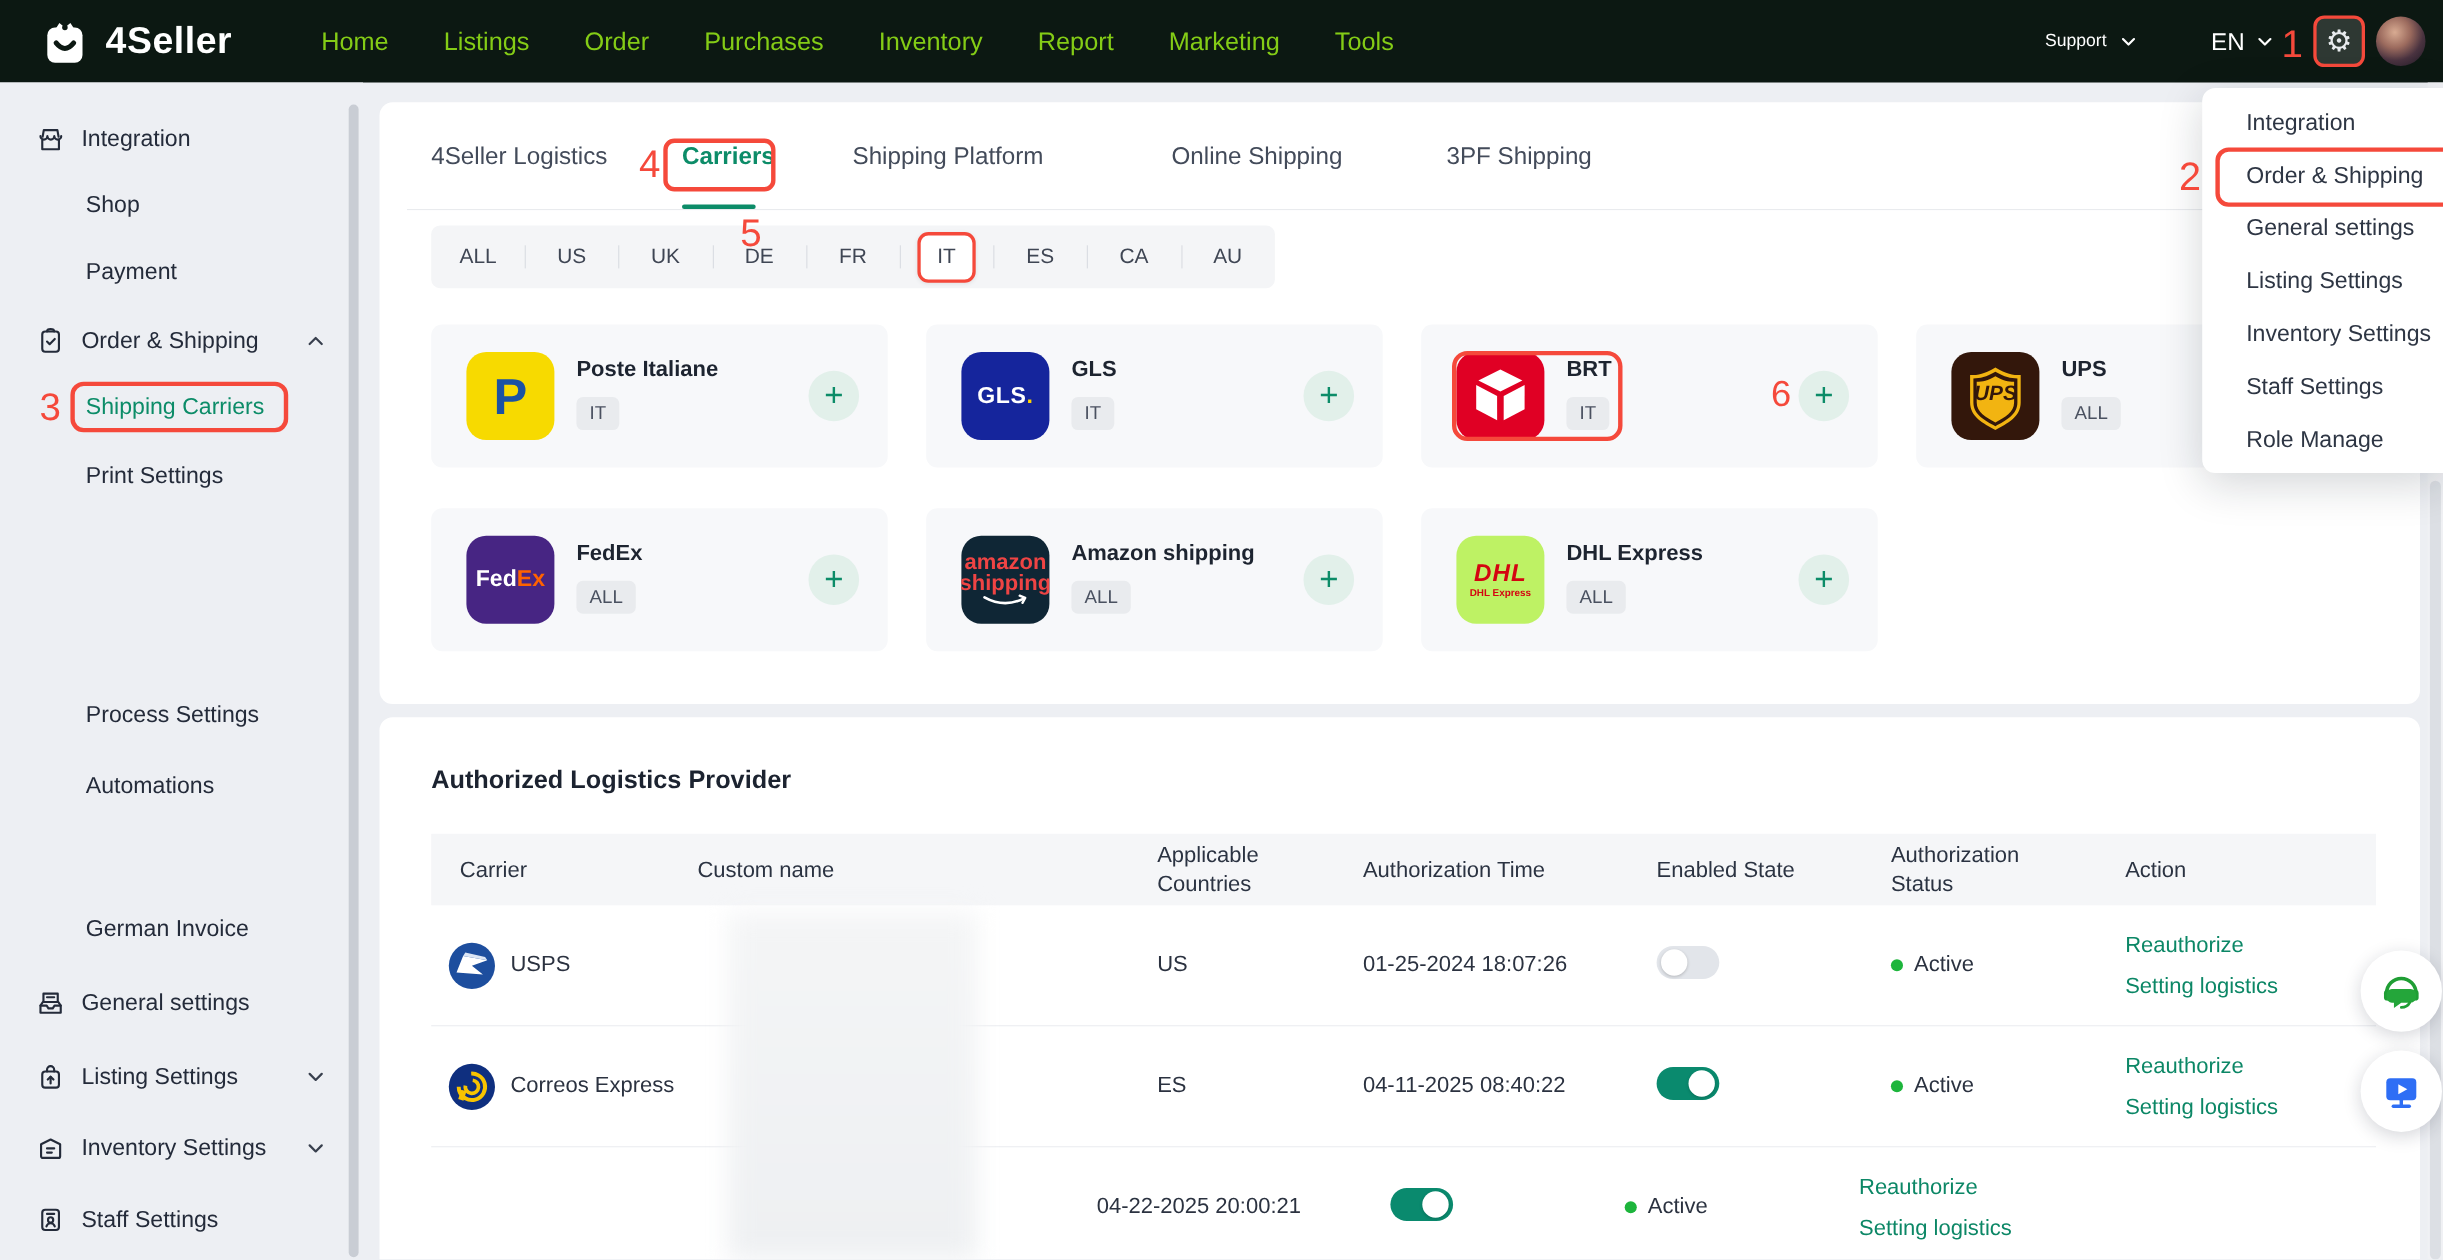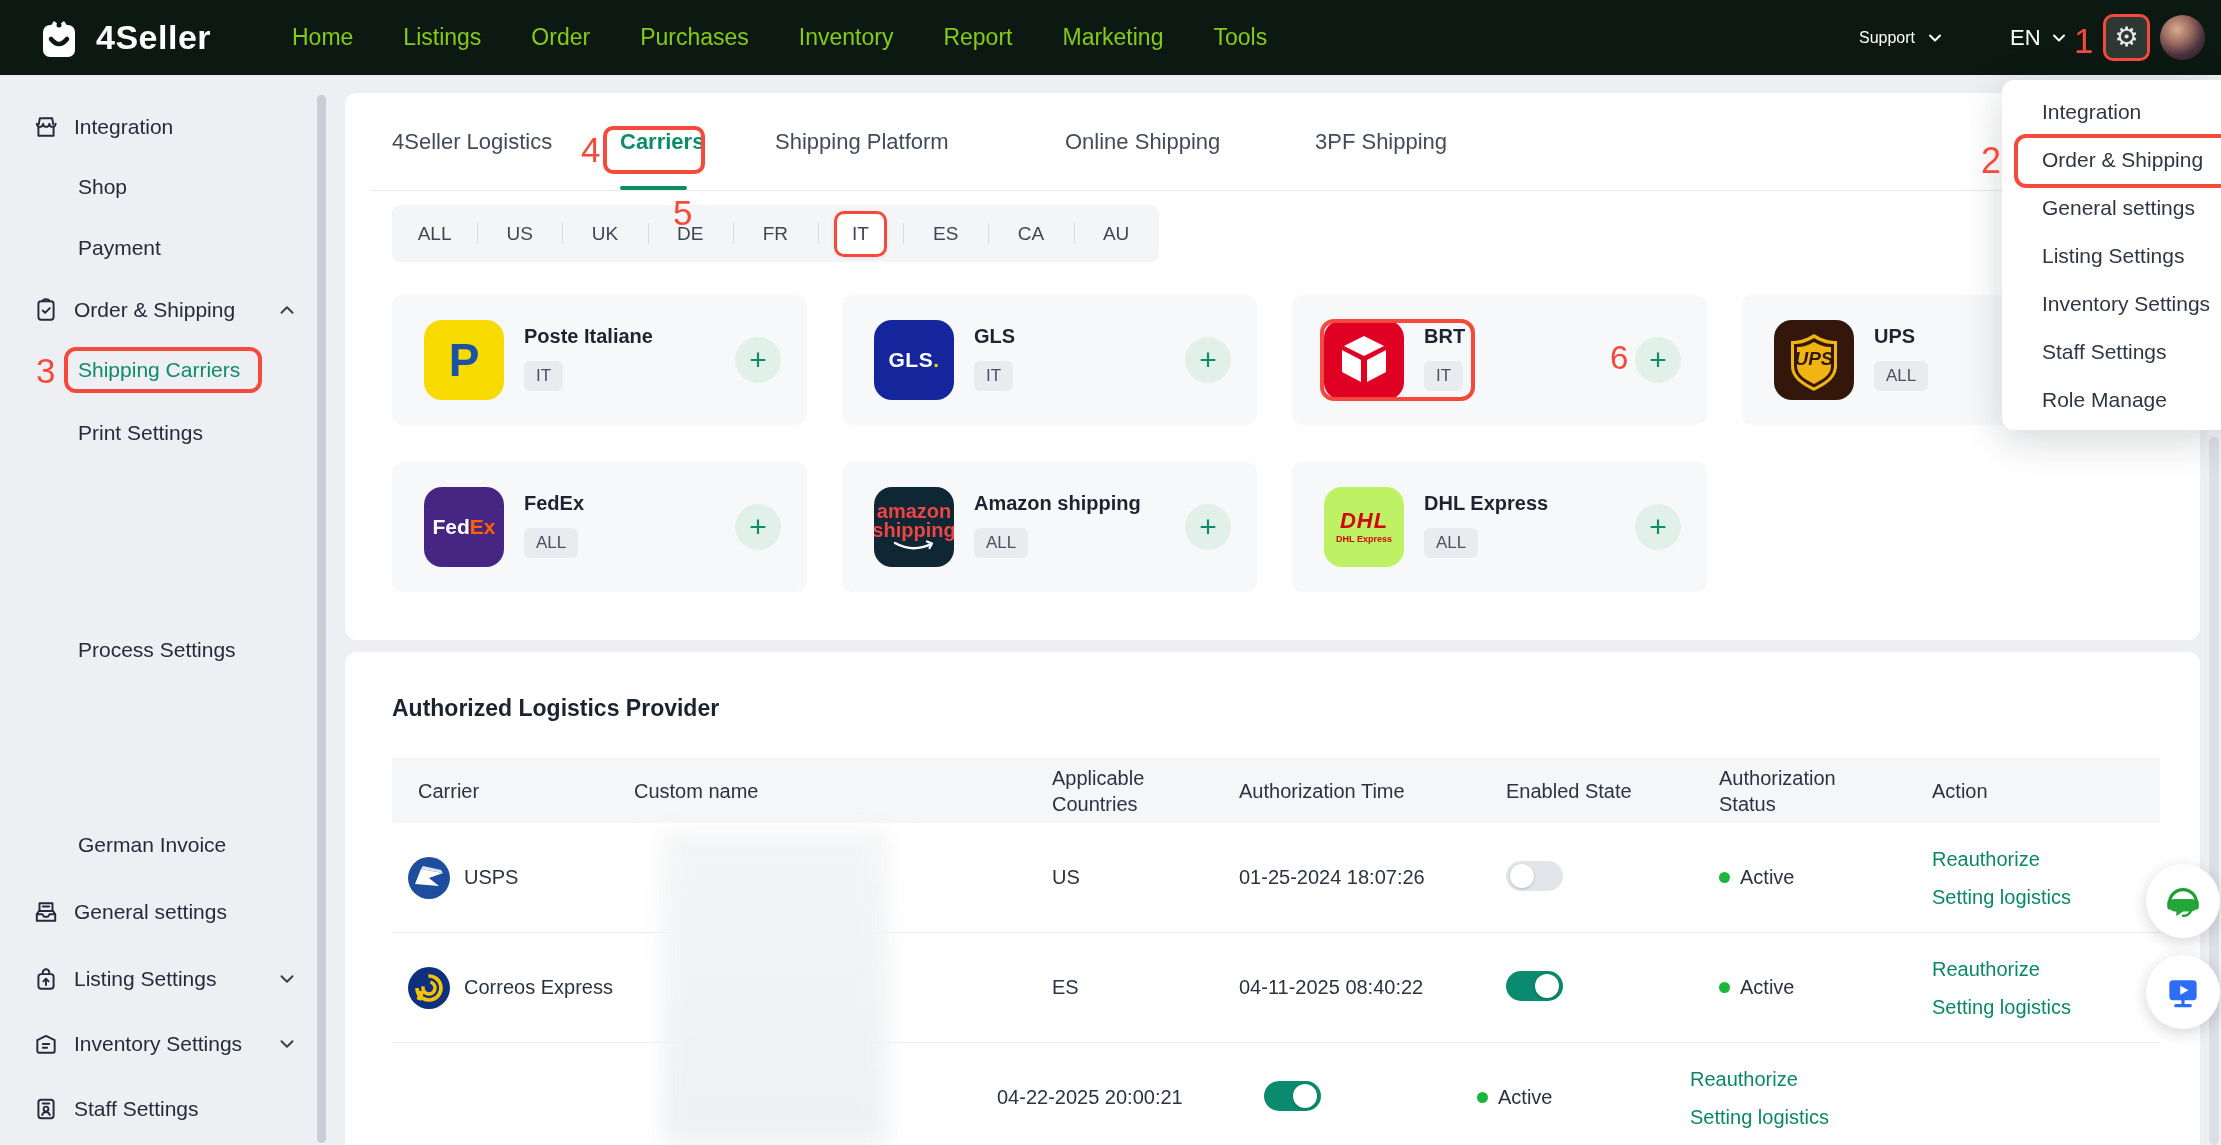--- a/index.html
+++ b/index.html
@@ -189,20 +189,23 @@
     <span class="side-label">Shipping Carriers</span>
   </div>
   <div class="ann3-box"></div>
   <span class="abs ann-num ann3">3</span>
   <div class="side-row side-sub" style="top:334px">
     <span class="side-label">Print Settings</span>
   </div>
   <div class="side-row side-sub" style="top:551px">
     <span class="side-label">Process Settings</span>
   </div>
+  <div class="side-row side-sub" style="top:616px">
+    <span class="side-label">Automations</span>
+  </div>
   <div class="side-row side-sub" style="top:746px">
     <span class="side-label">German Invoice</span>
   </div>
   <div class="side-row" style="top:813px">
     <span class="side-icon">
       <svg viewBox="0 0 24 24" width="26" height="26" fill="none" stroke="currentColor" stroke-width="1.8" stroke-linecap="round" stroke-linejoin="round">
           <path d="M6 11V4h12v7"></path>
           <path d="M9 7h6"></path>
           <path d="M3.5 14l2-3h13l2 3v6h-17z"></path>
           <path d="M3.5 14h5.2l1.5 2.4h3.6l1.5-2.4h5.2"></path>

